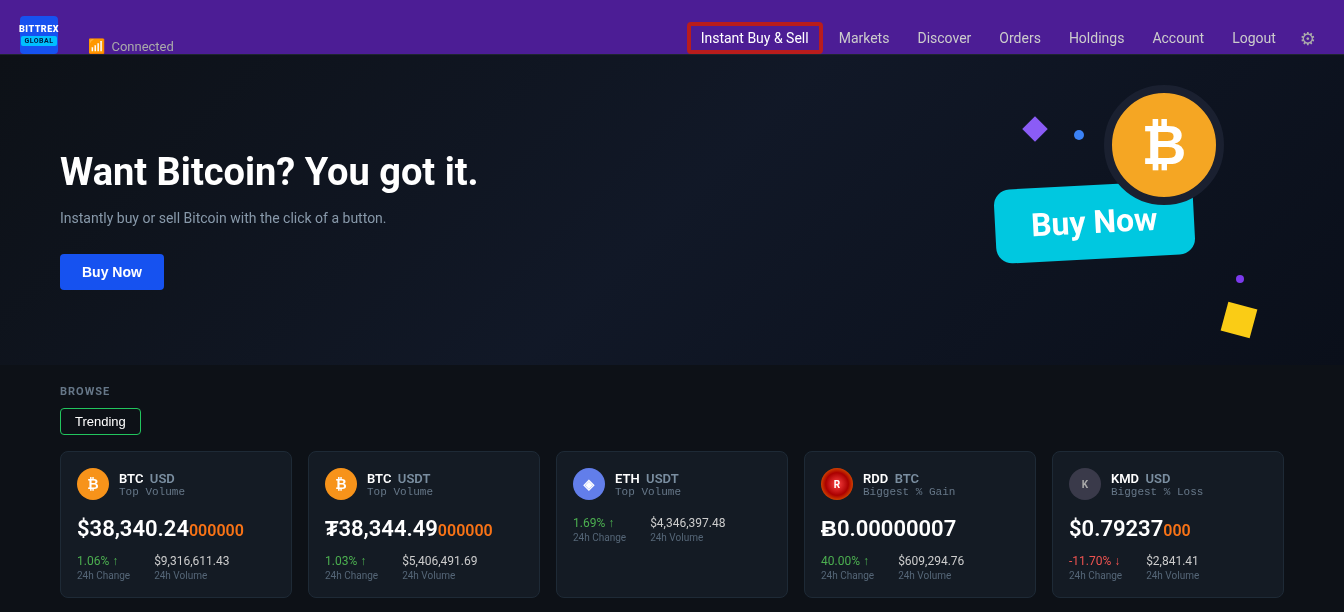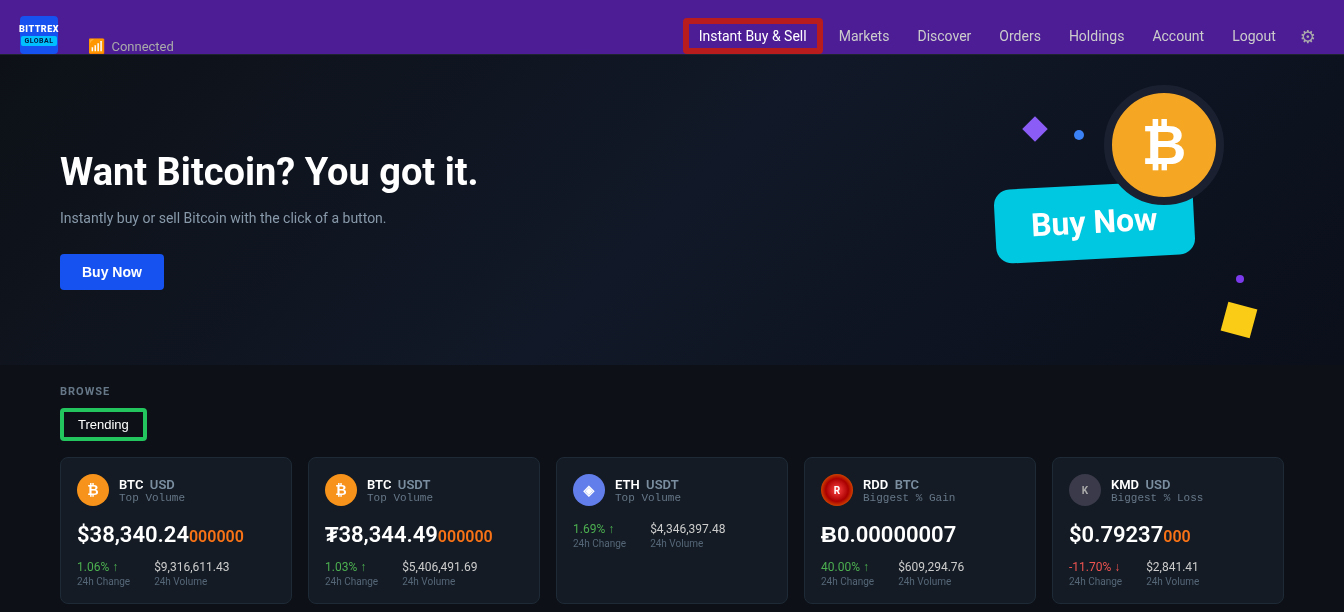--- a/index.html
+++ b/index.html
@@ -75,21 +75,21 @@
     }
     .nav-link {
       padding: 6px 12px;
       font-size: 14px;
       color: #cccccc;
       cursor: pointer;
       border-radius: 4px;
       white-space: nowrap;
     }
     .nav-link.highlighted {
-      border: 6px solid #b91c1c;
+      border: 4px solid #b91c1c;
       color: #ffffff;
       padding: 4px 10px;
     }
     .settings-icon {
       color: #aaa;
       font-size: 18px;
       cursor: pointer;
       padding: 4px 8px;
     }
 
@@ -278,21 +278,21 @@
       padding: 5px 14px;
       border-radius: 4px;
       font-size: 13px;
       cursor: pointer;
       border: 1px solid #333;
       color: #ccc;
       background: transparent;
     }
     .filter-tab.active {
       background: transparent;
-      border: 4px solid #22c55e;
+      border: 1px solid #22c55e;
       color: #fff;
     }
 
     
     .cards-row {
       display: flex;
       gap: 16px;
     }
     .market-card {
       background: #141b24;

